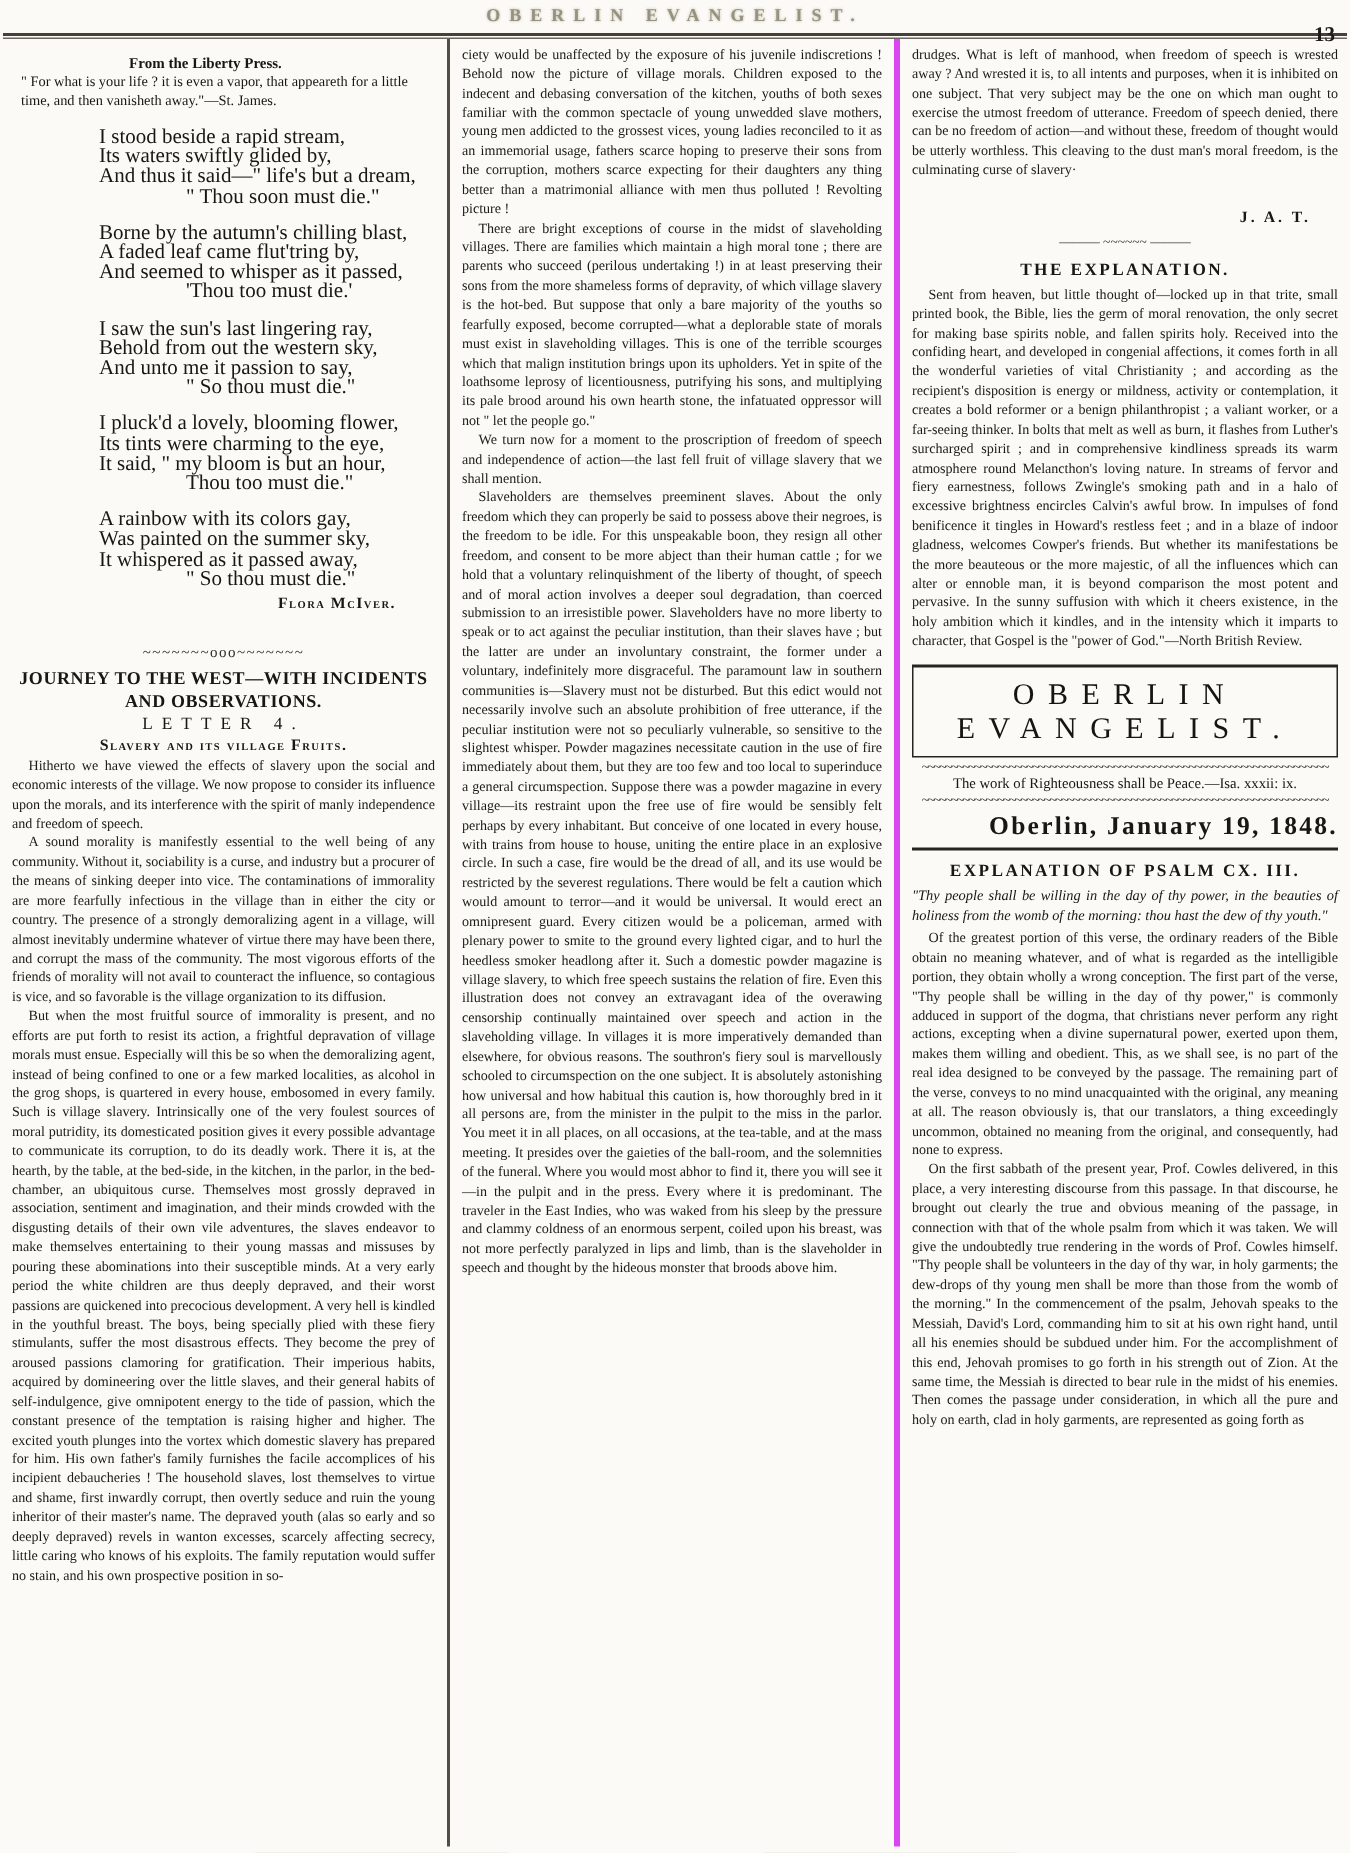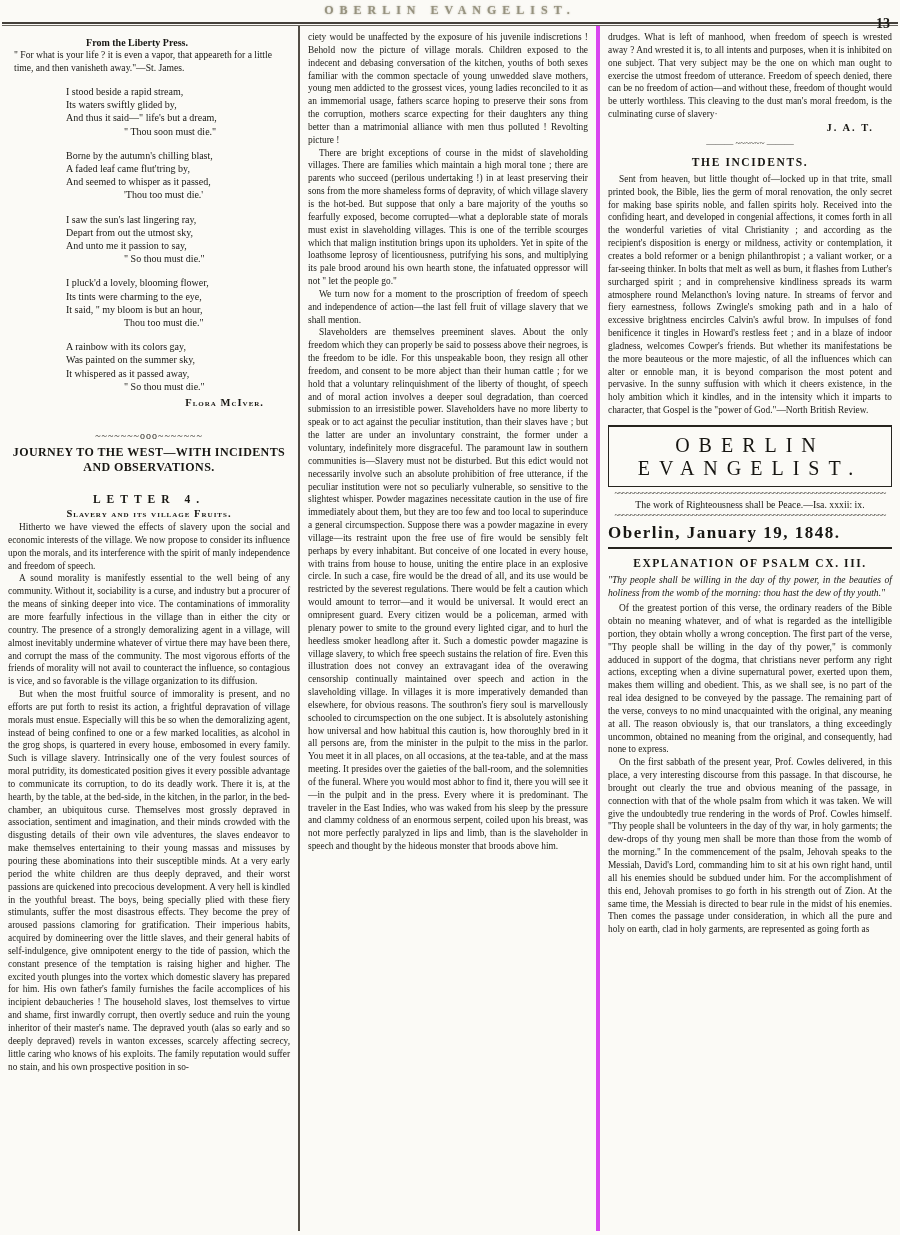--- a/index.html
+++ b/index.html
@@ -27,41 +27,41 @@
     font-size:9.4px; line-height:12.85px; text-align:justify;
     text-indent:11px; color:#1b1a15;
   }
   .para.cont { text-indent:0; }
   
   .poem { padding:6px 0 0 6px; }
   .poem-source { text-align:center; font-size:10px; font-weight:600; padding-right:30px; }
   .poem-epigraph { font-size:9.6px; line-height:12.5px; margin-top:1px; }
   .stanza { margin:11px 0 0 52px; }
   .stanza:first-of-type { margin-top:2px; }
-  .pline { font-size:10px; line-height:13.2px; white-space:nowrap; }
+  .pline { font-size:14px; line-height:13.2px; white-space:nowrap; }
   .pline.last { margin-left:58px; }
   .poem-signature { text-align:right; font-variant:small-caps; font-weight:600; font-size:10.5px; letter-spacing:1px; margin:4px 26px 0 0; }
   .ornament { text-align:center; font-size:10px; letter-spacing:1px; color:#2c2a24; margin:22px 0 4px 0; }
   
   .art-title { text-align:center; font-size:12px; font-weight:600; letter-spacing:0.4px; line-height:14.5px; margin-top:3px; }
-  .art-letter { text-align:center; font-size:11.5px; font-weight:700; letter-spacing:6px; margin-top:19px; }
+  .art-letter { text-align:center; font-size:11.5px; font-weight:400; letter-spacing:6px; margin-top:3px; }
   .art-subtitle { text-align:center; font-variant:small-caps; font-weight:600; font-size:10.6px; letter-spacing:1px; margin:3px 0 2px 0; }
   .sec-title { text-align:center; font-size:11.5px; font-weight:600; letter-spacing:1.6px; margin:8px 0 5px 0; }
-  .sig-right { text-align:right; font-size:10.5px; font-weight:600; letter-spacing:2px; padding-right:18px; margin-top:1px; }
+  .sig-right { text-align:right; font-size:10.5px; font-weight:600; letter-spacing:2px; padding-right:18px; margin-top:19px; }
   .divider { text-align:center; color:#2c2a24; font-size:9px; letter-spacing:0; line-height:10px; margin:5px 0 2px 0; }
   
   .masthead { margin-top:8px; }
   .mast-box {
     border:1.5px solid #26241e; border-top-width:2.5px;
     text-align:center; padding:7px 0 6px 0;
     font-size:20px; font-weight:500; letter-spacing:9px; color:#161511;
   }
   .wavy { overflow:hidden; white-space:nowrap; font-size:9px; line-height:6px; letter-spacing:-1px; color:#26241e; text-align:center; }
   .motto { text-align:center; font-size:9.8px; padding:3px 0 2px 0; }
-  .dateline { text-align:left; font-size:17px; font-weight:bold; letter-spacing:1.5px; padding:5px 0 4px 0; border-bottom:2.5px solid #26241e; margin-bottom:0; }
+  .dateline { text-align:right; font-size:17px; font-weight:bold; letter-spacing:1.5px; padding:5px 0 4px 0; border-bottom:2.5px solid #26241e; margin-bottom:0; }
   .psalm-epigraph { font-style:italic; font-size:9.6px; line-height:12.6px; text-align:justify; margin-bottom:3px; }
   .spacer3 { height:3px; }
 </style>
 </head>
 <body>
 
 <div class="page">
 
   <div class="runhead">
     <div class="runtitle">OBERLIN EVANGELIST.</div>
@@ -83,21 +83,21 @@
           <div class="pline last">" Thou soon must die."</div>
         </div>
         <div class="stanza">
           <div class="pline">Borne by the autumn's chilling blast,</div>
           <div class="pline">A faded leaf came flut'tring by,</div>
           <div class="pline">And seemed to whisper as it passed,</div>
           <div class="pline last">'Thou too must die.'</div>
         </div>
         <div class="stanza">
           <div class="pline">I saw the sun's last lingering ray,</div>
-          <div class="pline">Depart from out the utmost sky,</div>
+          <div class="pline">Behold from out the western sky,</div>
           <div class="pline">And unto me it passion to say,</div>
           <div class="pline last">" So thou must die."</div>
         </div>
         <div class="stanza">
           <div class="pline">I pluck'd a lovely, blooming flower,</div>
           <div class="pline">Its tints were charming to the eye,</div>
           <div class="pline">It said, " my bloom is but an hour,</div>
           <div class="pline last">Thou too must die."</div>
         </div>
         <div class="stanza">
@@ -127,21 +127,21 @@
       <p class="para">We turn now for a moment to the proscription of freedom of speech and independence of action—the last fell fruit of village slavery that we shall mention.</p>
       <p class="para">Slaveholders are themselves preeminent slaves.  About the only freedom which they can properly be said to possess above their negroes, is the freedom to be idle.  For this unspeakable boon, they resign all other freedom, and consent to be more abject than their human cattle ; for we hold that a voluntary relinquishment of the liberty of thought, of speech and of moral action involves a deeper soul degradation, than coerced submission to an irresistible power.  Slaveholders have no more liberty to speak or to act against the peculiar institution, than their slaves have ; but the latter are under an involuntary constraint, the former under a voluntary, indefinitely more disgraceful.  The paramount law in southern communities is—Slavery must not be disturbed.  But this edict would not necessarily involve such an absolute prohibition of free utterance, if the peculiar institution were not so peculiarly vulnerable, so sensitive to the slightest whisper.  Powder magazines necessitate caution in the use of fire immediately about them, but they are too few and too local to superinduce a general circumspection.  Suppose there was a powder magazine in every village—its restraint upon the free use of fire would be sensibly felt perhaps by every inhabitant.  But conceive of one located in every house, with trains from house to house, uniting the entire place in an explosive circle.  In such a case, fire would be the dread of all, and its use would be restricted by the severest regulations.  There would be felt a caution which would amount to terror—and it would be universal.  It would erect an omnipresent guard.  Every citizen would be a policeman, armed with plenary power to smite to the ground every lighted cigar, and to hurl the heedless smoker headlong after it.  Such a domestic powder magazine is village slavery, to which free speech sustains the relation of fire.  Even this illustration does not convey an extravagant idea of the overawing censorship continually maintained over speech and action in the slaveholding village.  In villages it is more imperatively demanded than elsewhere, for obvious reasons.  The southron's fiery soul is marvellously schooled to circumspection on the one subject.  It is absolutely astonishing how universal and how habitual this caution is, how thoroughly bred in it all persons are, from the minister in the pulpit to the miss in the parlor.  You meet it in all places, on all occasions, at the tea-table, and at the mass meeting.  It presides over the gaieties of the ball-room, and the solemnities of the funeral.  Where you would most abhor to find it, there you will see it—in the pulpit and in the press.  Every where it is predominant.  The traveler in the East Indies, who was waked from his sleep by the pressure and clammy coldness of an enormous serpent, coiled upon his breast, was not more perfectly paralyzed in lips and limb, than is the slaveholder in speech and thought by the hideous monster that broods above him.</p>
     </div>
 
     <div class="col col3">
       <p class="para cont">drudges.  What is left of manhood, when freedom of speech is wrested away ?  And wrested it is, to all intents and purposes, when it is inhibited on one subject.  That very subject may be the one on which man ought to exercise the utmost freedom of utterance.  Freedom of speech denied, there can be no freedom of action—and without these, freedom of thought would be utterly worthless.  This cleaving to the dust man's moral freedom, is the culminating curse of slavery·</p>
       <div class="sig-right">J. A. T.</div>
 
       <div class="divider">——— ~~~~~~ ———</div>
 
-      <div class="sec-title">THE INCIDENTS.</div>
+      <div class="sec-title">THE EXPLANATION.</div>
       <p class="para">Sent from heaven, but little thought of—locked up in that trite, small printed book, the Bible, lies the germ of moral renovation, the only secret for making base spirits noble, and fallen spirits holy.  Received into the confiding heart, and developed in congenial affections, it comes forth in all the wonderful varieties of vital Christianity ; and according as the recipient's disposition is energy or mildness, activity or contemplation, it creates a bold reformer or a benign philanthropist ; a valiant worker, or a far-seeing thinker.  In bolts that melt as well as burn, it flashes from Luther's surcharged spirit ; and in comprehensive kindliness spreads its warm atmosphere round Melancthon's loving nature.  In streams of fervor and fiery earnestness, follows Zwingle's smoking path and in a halo of excessive brightness encircles Calvin's awful brow.  In impulses of fond benificence it tingles in Howard's restless feet ; and in a blaze of indoor gladness, welcomes Cowper's friends.  But whether its manifestations be the more beauteous or the more majestic, of all the influences which can alter or ennoble man, it is beyond comparison the most potent and pervasive.  In the sunny suffusion with which it cheers existence, in the holy ambition which it kindles, and in the intensity which it imparts to character, that Gospel is the "power of God."—North British Review.</p>
 
       <div class="masthead">
         <div class="mast-box">OBERLIN EVANGELIST.</div>
         <div class="spacer3"></div>
         <div class="wavy">~~~~~~~~~~~~~~~~~~~~~~~~~~~~~~~~~~~~~~~~~~~~~~~~~~~~~~~~~~~~~~~~~~~~~~</div>
         <div class="motto">The work of Righteousness shall be Peace.—Isa. xxxii: ix.</div>
         <div class="wavy">~~~~~~~~~~~~~~~~~~~~~~~~~~~~~~~~~~~~~~~~~~~~~~~~~~~~~~~~~~~~~~~~~~~~~~</div>
         <div class="dateline">Oberlin, January 19, 1848.</div>
       </div>

